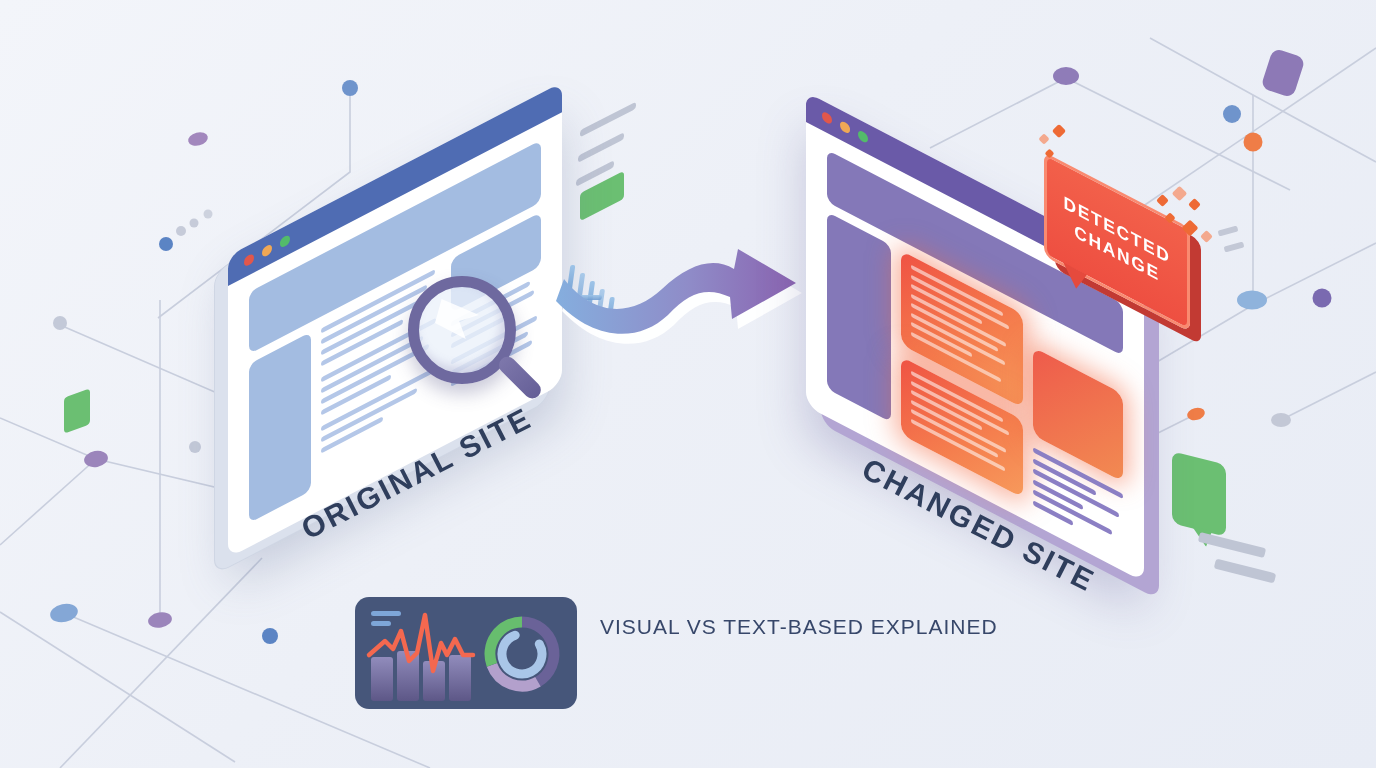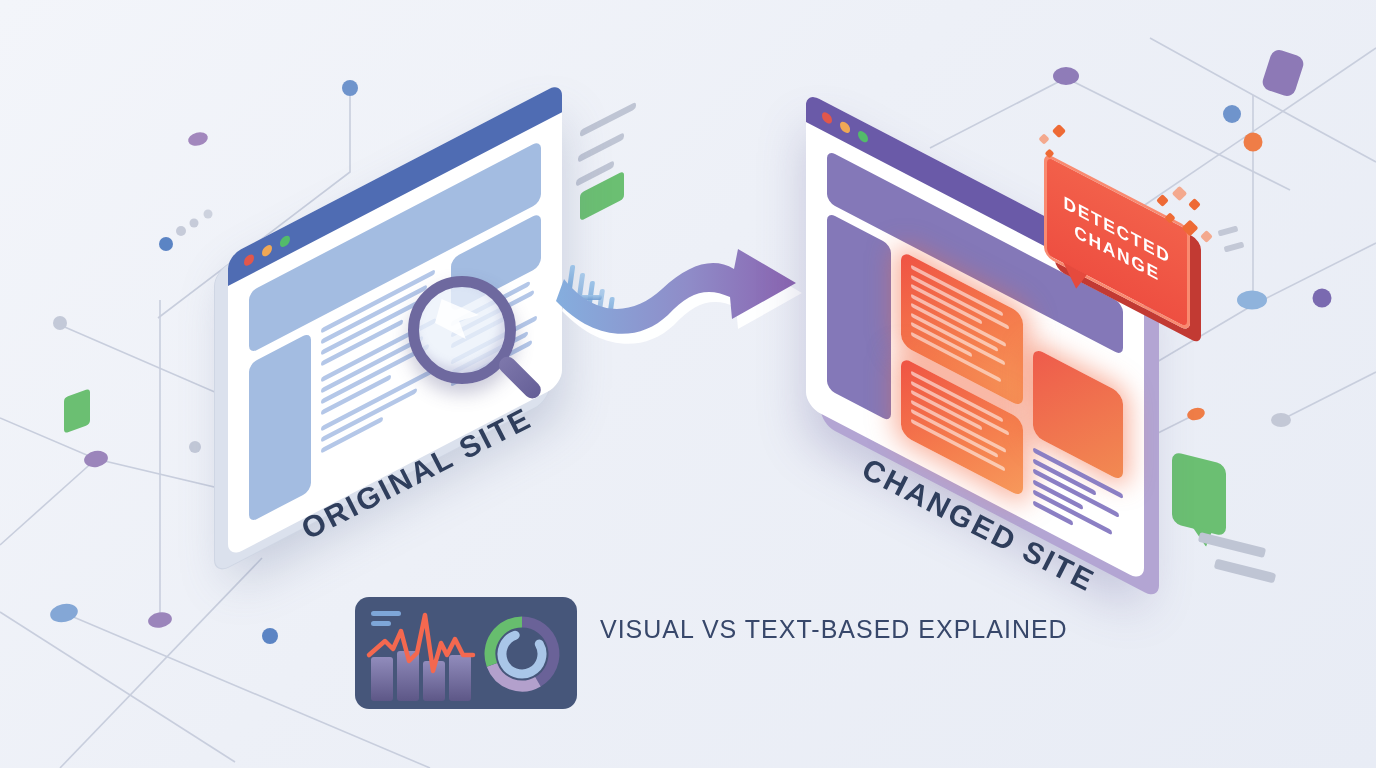--- a/index.html
+++ b/index.html
@@ -90,21 +90,21 @@
     border:11px solid var(--magnifier-rim,#6e699f);background:rgba(235,241,250,.78);
     box-shadow:0 10px 18px rgba(80,80,130,.30), inset -4px -6px 10px rgba(120,115,170,.25);}
   .lens::after{content:'';position:absolute;left:16px;top:12px;width:44px;height:40px;
     background:rgba(255,255,255,.85);clip-path:polygon(15% 0,100% 40%,55% 55%,70% 100%,0 60%);}
   .handle{position:absolute;left:88px;top:82px;width:17px;height:52px;border-radius:9px;
     background:linear-gradient(180deg,#7d77ab,#655f97);transform:rotate(-45deg);transform-origin:50% 8%;}
   
   .cap-icon{position:absolute;left:355px;top:597px;width:222px;height:112px;}
   .cap-text{position:absolute;left:600px;top:606px;color:var(--navy,#2d3c59);}
   .cap-line1{font-size:36px;font-weight:800;letter-spacing:.5px;}
-  .cap-line2{font-size:25px;font-weight:400;letter-spacing:1px;color:#37476a;margin-top:9px;}
+  .cap-line2{font-size:21px;font-weight:400;letter-spacing:1px;color:#37476a;margin-top:9px;}
 </style>
 </head>
 <body>
 
 <div class="canvas">
 
   <svg class="net" width="1376" height="768">
     <path class="netline" d="M350,96 L350,172 L158,318"></path>
     <path class="netline" d="M60,325 L330,442"></path>
     <path class="netline" d="M160,300 L160,624"></path>

